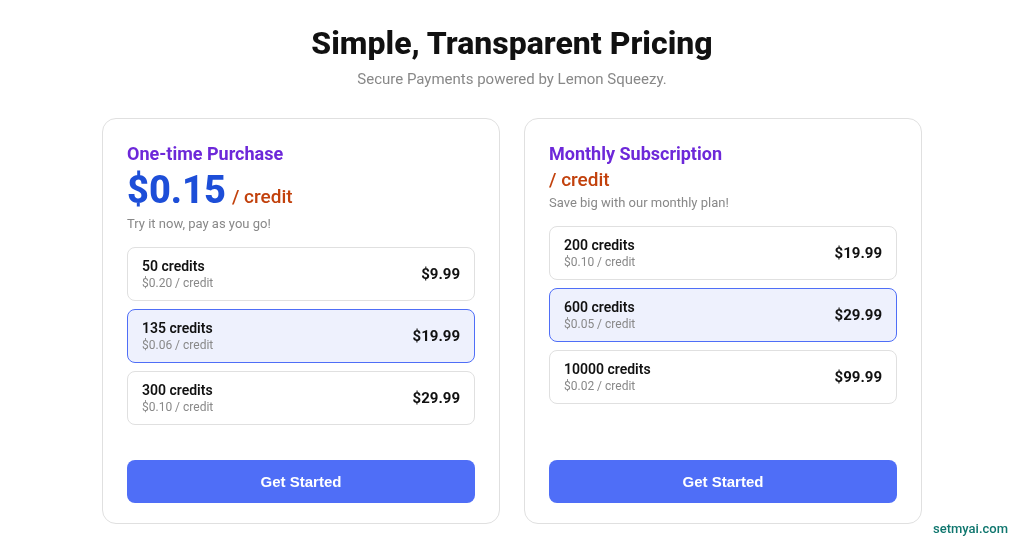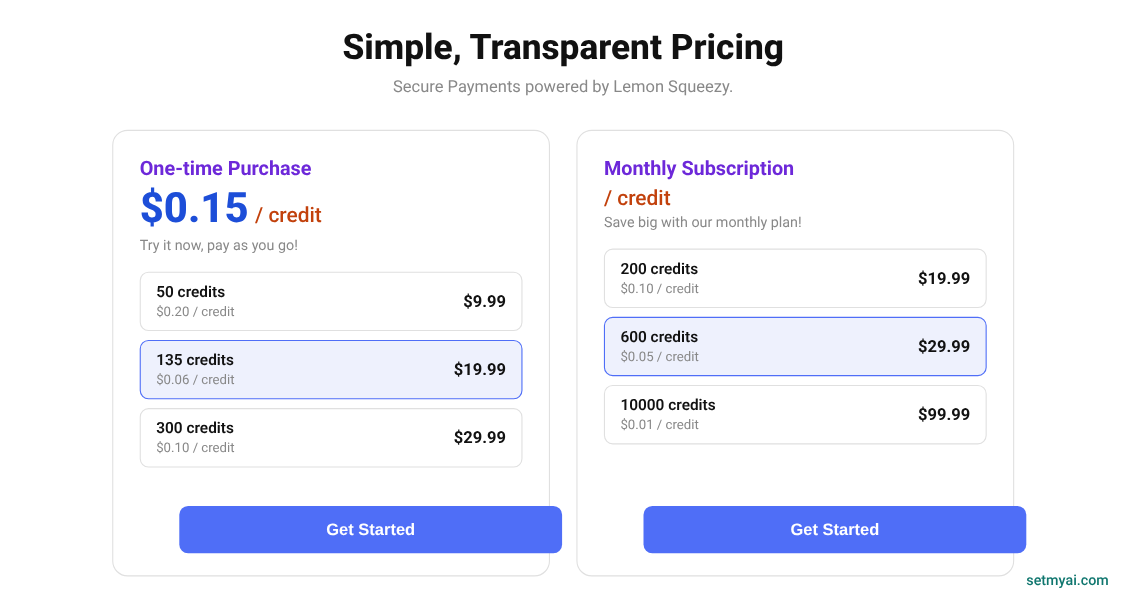--- a/index.html
+++ b/index.html
@@ -116,21 +116,20 @@
       color: #fff;
       border: none;
       border-radius: 8px;
       padding: 13px 0;
       font-size: 15px;
       font-weight: 600;
       cursor: pointer;
       width: 100%;
       text-align: center;
       margin-top: 4px;
-      margin-left: 36px;
     }
     .watermark {
       position: fixed;
       bottom: 12px;
       right: 16px;
       font-size: 13px;
       color: #0f766e;
       font-weight: 500;
     }
   </style>
@@ -199,21 +198,21 @@
             <div class="option-left">
               <span class="option-credits">600 credits</span>
               <span class="option-per-credit">$0.05 / credit</span>
             </div>
             <span class="option-price">$29.99</span>
           </div>
 
           <div class="option-row">
             <div class="option-left">
               <span class="option-credits">10000 credits</span>
-              <span class="option-per-credit">$0.01 / credit</span>
+              <span class="option-per-credit">$0.02 / credit</span>
             </div>
             <span class="option-price">$99.99</span>
           </div>
 
       </div>
       <button class="get-started-btn">Get Started</button>
     </div>
   </div>
 
 <div class="watermark">setmyai.com</div>

